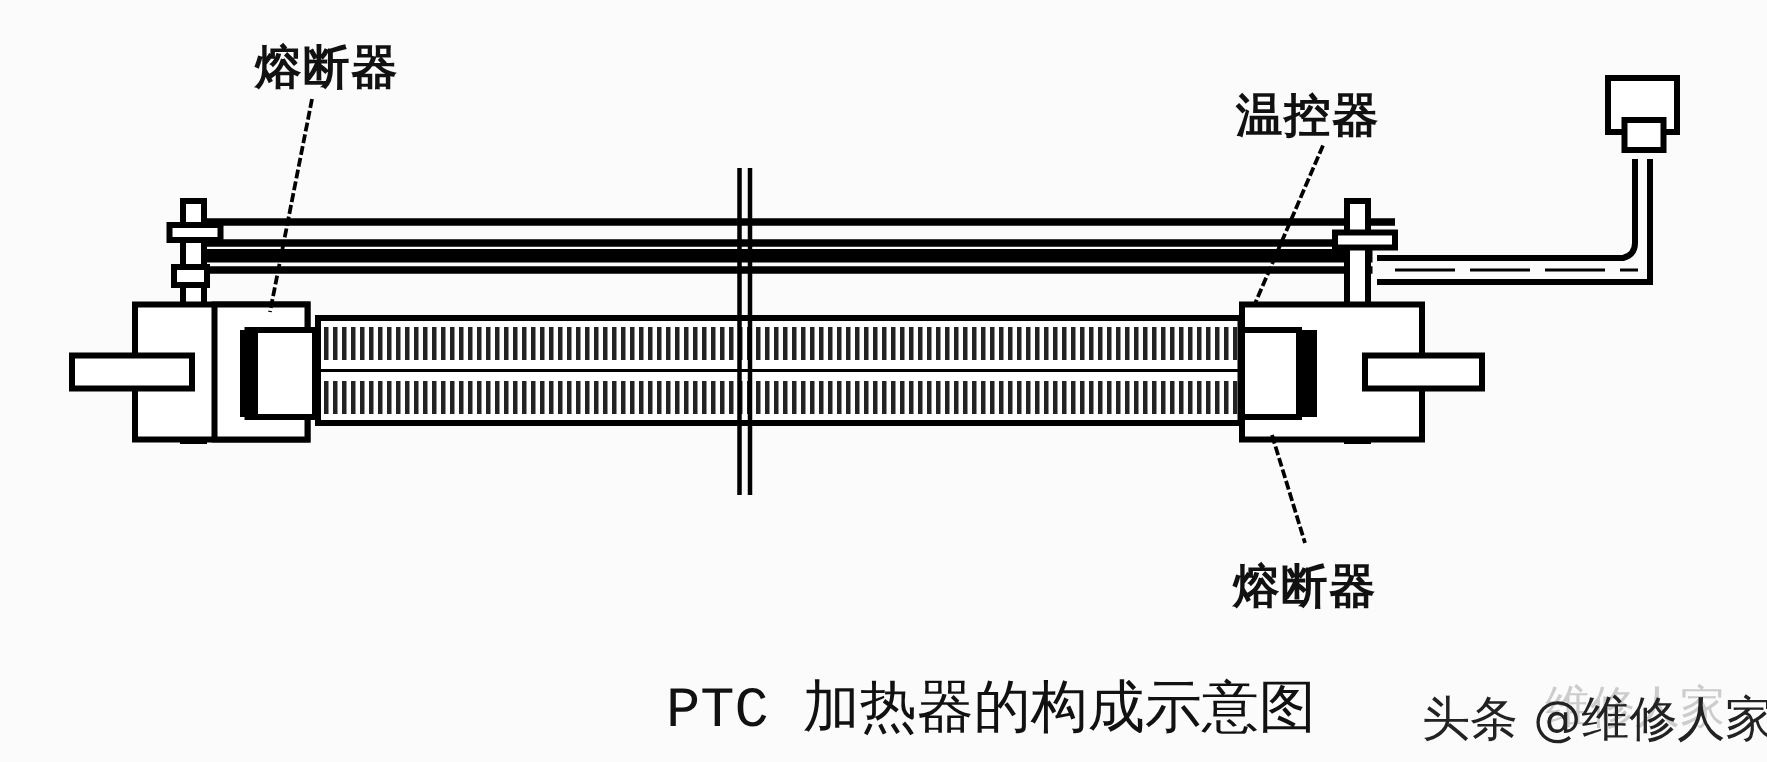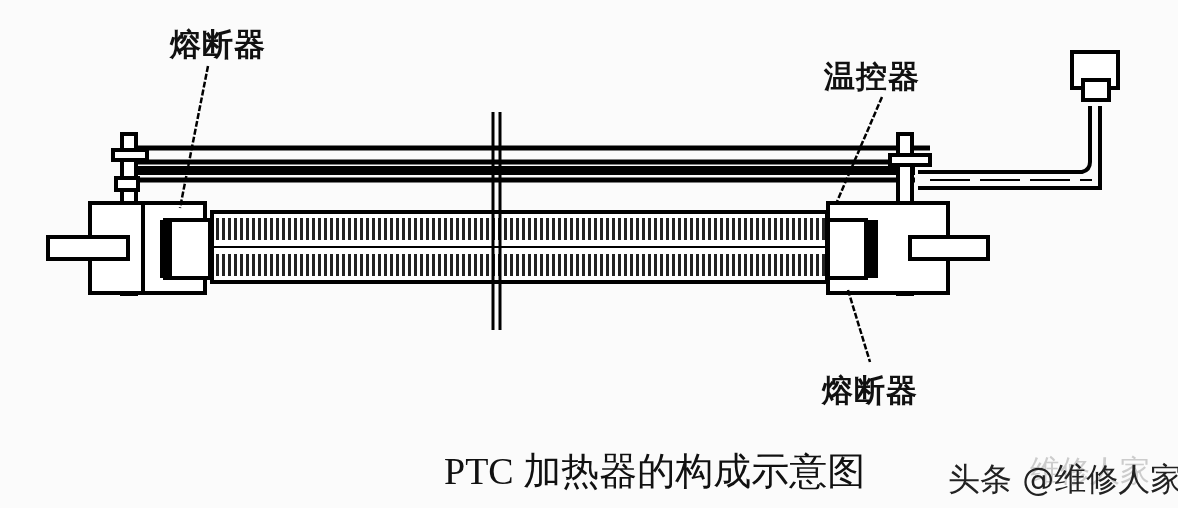--- a/index.html
+++ b/index.html
@@ -1,18 +1,18 @@
 <!DOCTYPE html>
 <html><head>
 <meta charset="utf-8">
 <style>
   html, body { margin:0; padding:0; background:#fbfbfb; }
   body { width:1178px; height:508px; position:relative; overflow:hidden; font-family:"DejaVu Sans", sans-serif; }
   .label { position:absolute; font-family:"DejaVu Sans", sans-serif; font-weight:bold; font-size:31px; color:#111; letter-spacing:1px; white-space:nowrap; }
-  .caption { position:absolute; left:444px; top:446px; font-family:Liberation Serif, serif; font-size:38px; color:#111; white-space:nowrap; }
+  .caption { position:absolute; left:444px; top:446px; font-family:Liberation Mono, monospace; font-size:38px; color:#111; white-space:nowrap; }
   .watermark { position:absolute; left:948px; top:458px; font-family:"DejaVu Sans", sans-serif; font-size:32px; color:#222; white-space:nowrap; }
   .watermark-faint { position:absolute; left:1030px; top:451px; font-family:"DejaVu Sans", sans-serif; font-size:30px; color:#ccc; white-space:nowrap; }
   svg { position:absolute; left:0; top:0; }
 </style>
 </head>
 <body>
 
 <svg width="1178" height="508" viewBox="0 0 1178 508">
   <g fill="none" stroke="#000" stroke-width="5">
 

